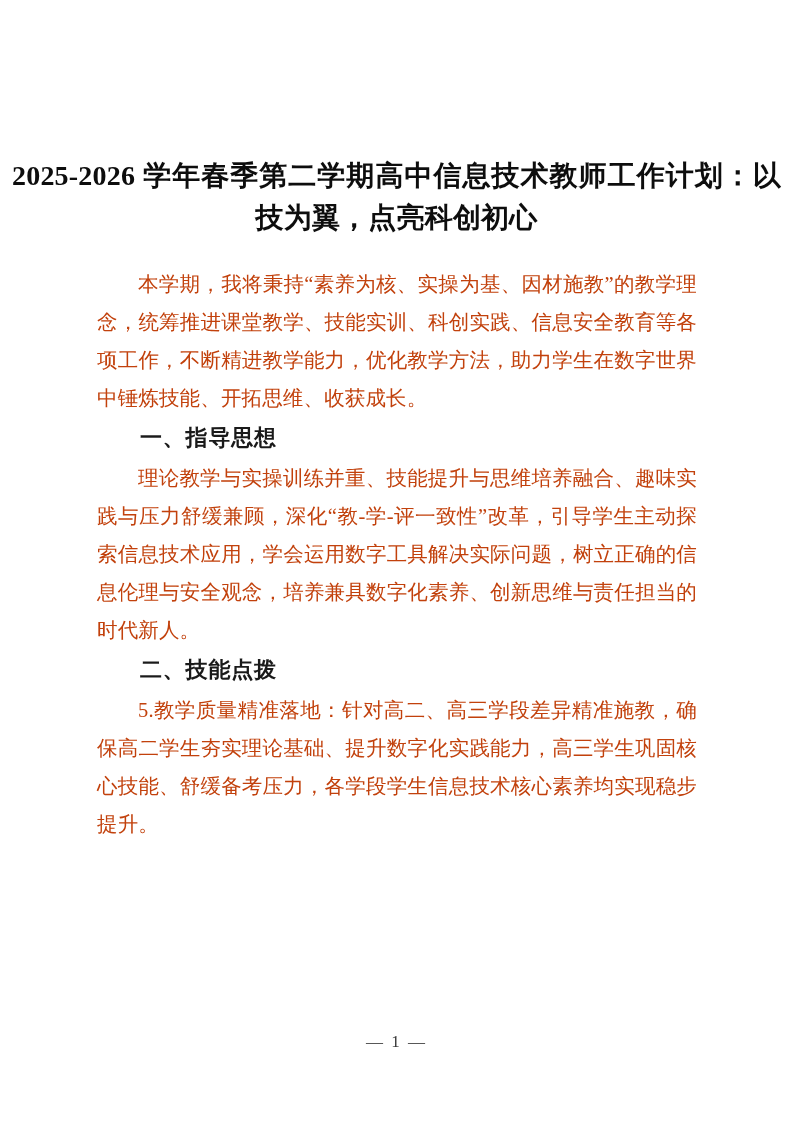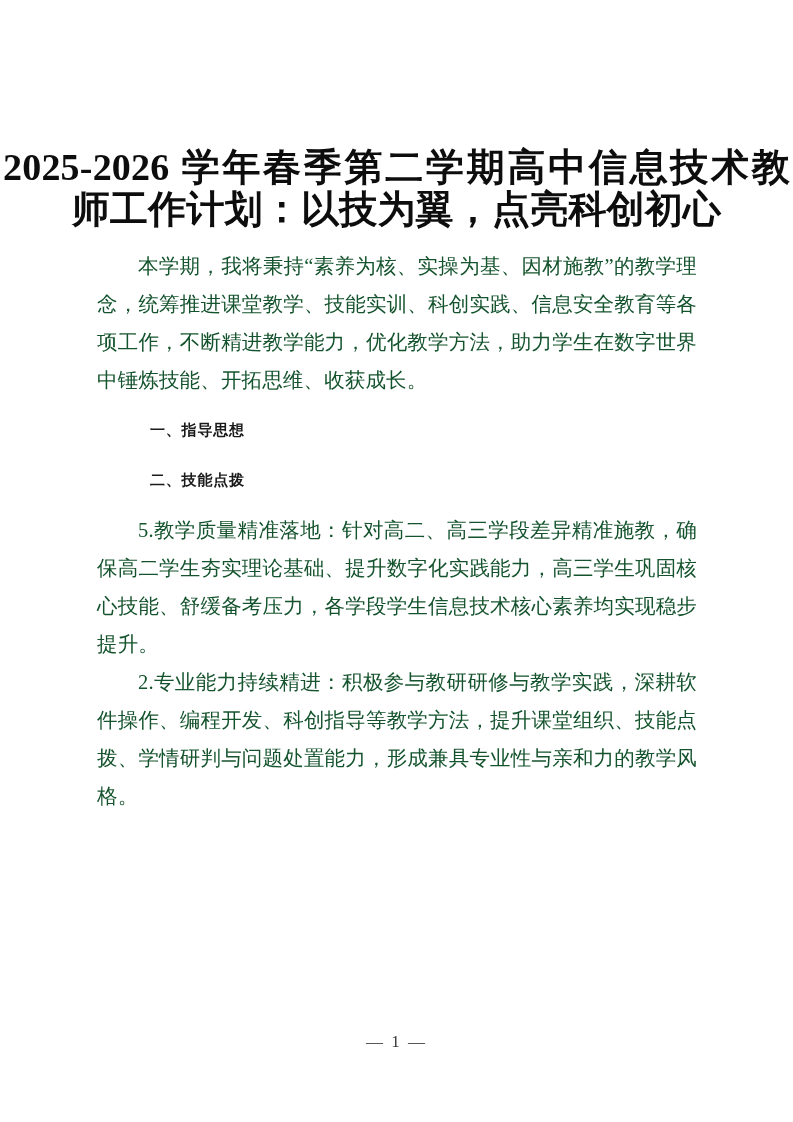--- a/index.html
+++ b/index.html
@@ -16,53 +16,53 @@
     overflow: hidden;
     box-sizing: border-box;
   }
   .content {
     position: absolute;
     left: 97px;
     top: 0;
     width: 600px;
   }
   .doc-title {
-    margin: 3px;
+    margin: 12px;
     padding: 0;
     padding-top: 143px;
     font-family: "Liberation Serif", "DejaVu Serif", serif;
     font-weight: bold;
-    font-size: 38px;
+    font-size: 28px;
     line-height: 42px;
     color: #0d0d0d;
     text-align: justify;
     text-align-last: center;
     letter-spacing: 0.2px;
   }
   .body-block {
     margin: 0;
     padding: 0;
   }
   p.para {
     margin: 0;
     padding: 0;
     font-family: "Liberation Serif", "DejaVu Serif", serif;
     font-size: 20.5px;
     line-height: 38px;
-    color: #14532d;
+    color: #c2410c;
     text-align: justify;
     text-justify: inter-ideograph;
     text-indent: 41px;
     letter-spacing: 0.15px;
   }
   p.heading {
-    margin: 12px;
+    margin: 2px;
     padding: 0;
     font-family: "Liberation Serif", "DejaVu Serif", serif;
-    font-size: 15px;
+    font-size: 22px;
     font-weight: bold;
     line-height: 38px;
     color: #1a1a1a;
     text-indent: 41px;
     letter-spacing: 0.8px;
   }
   .spacer-first {
     height: 14px;
   }
   .footer {
@@ -83,23 +83,23 @@
 <div class="page">
 
   <h1 class="doc-title">2025-2026 学年春季第二学期高中信息技术教师工作计划：以技为翼，点亮科创初心</h1>
 
   <div class="spacer-first"></div>
 
   <div class="content" style="position:static; margin-left:97px; width:600px;">
     <div class="body-block" id="blocks">
         <p class="para">本学期，我将秉持“素养为核、实操为基、因材施教”的教学理念，统筹推进课堂教学、技能实训、科创实践、信息安全教育等各项工作，不断精进教学能力，优化教学方法，助力学生在数字世界中锤炼技能、开拓思维、收获成长。</p>
         <p class="heading">一、指导思想</p>
+        <p class="para">理论教学与实操训练并重、技能提升与思维培养融合、趣味实践与压力舒缓兼顾，深化“教-学-评一致性”改革，引导学生主动探索信息技术应用，学会运用数字工具解决实际问题，树立正确的信息伦理与安全观念，培养兼具数字化素养、创新思维与责任担当的时代新人。</p>
         <p class="heading">二、技能点拨</p>
         <p class="para">5.教学质量精准落地：针对高二、高三学段差异精准施教，确保高二学生夯实理论基础、提升数字化实践能力，高三学生巩固核心技能、舒缓备考压力，各学段学生信息技术核心素养均实现稳步提升。</p>
-        <p class="para">2.专业能力持续精进：积极参与教研研修与教学实践，深耕软件操作、编程开发、科创指导等教学方法，提升课堂组织、技能点拨、学情研判与问题处置能力，形成兼具专业性与亲和力的教学风格。</p>
       </div>
   </div>
 
   <div class="footer">
     <span>— 1 —</span>
   </div>
 
 </div>
 
 </body></html>

